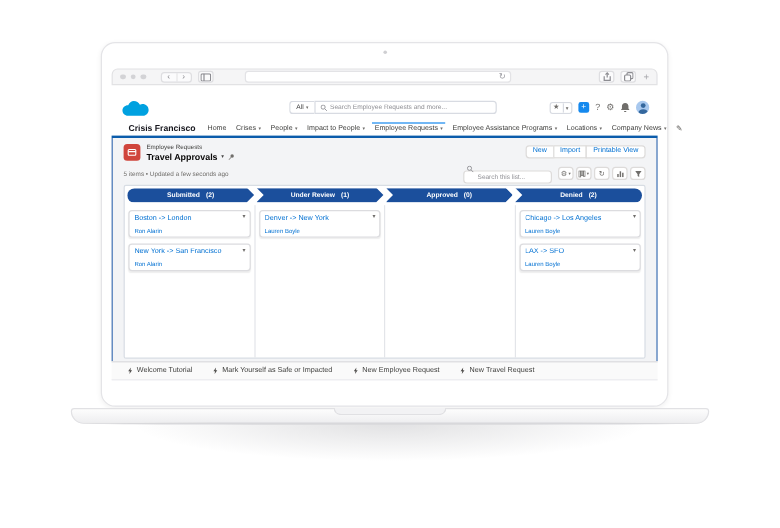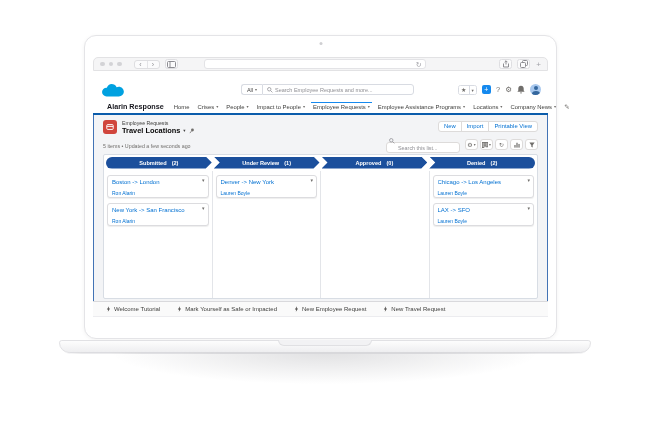--- a/index.html
+++ b/index.html
@@ -216,21 +216,21 @@
             <circle cx="4.5" cy="1.2" r="1"></circle>
             <circle cx="7.8" cy="1.2" r="1"></circle>
             <circle cx="1.2" cy="4.5" r="1"></circle>
             <circle cx="4.5" cy="4.5" r="1"></circle>
             <circle cx="7.8" cy="4.5" r="1"></circle>
             <circle cx="1.2" cy="7.8" r="1"></circle>
             <circle cx="4.5" cy="7.8" r="1"></circle>
             <circle cx="7.8" cy="7.8" r="1"></circle>
           </g>
       </svg>
-      <span class="appname">Alarin Response</span>
+      <span class="appname">Crisis Francisco</span>
       <span class="tab">
           <span>Home</span>
         </span>
       <span class="tab">
           <span>Crises</span>
           <span class="c">▾</span>
         </span>
       <span class="tab">
           <span>People</span>
           <span class="c">▾</span>
@@ -262,21 +262,21 @@
 
       <div class="lvheader">
         <span class="objicon">
           <svg width="8" height="8" viewBox="0 0 10 10">
               <rect x="1" y="2" width="8" height="6" rx="1" fill="none" stroke="#fff" stroke-width="1.2"></rect>
               <line x1="1" y1="4.2" x2="9" y2="4.2" stroke="#fff" stroke-width="1.2"></line>
             </svg>
         </span>
         <div class="objlabel">Employee Requests</div>
         <div class="titlerow">
-          <span class="lvtitle">Travel Locations</span>
+          <span class="lvtitle">Travel Approvals</span>
           <span class="c">▾</span>
           <svg width="6" height="6" viewBox="0 0 8 8">
               <circle cx="4.6" cy="2.6" r="1.9" fill="#706e6b"></circle>
               <line x1="3.4" y1="4" x2="1.2" y2="6.8" stroke="#706e6b" stroke-width="1"></line>
             </svg>
         </div>
         <div class="lvmeta">5 items • Updated a few seconds ago</div>
 
         <div class="lvbuttons">
           <span class="btn">New</span>

